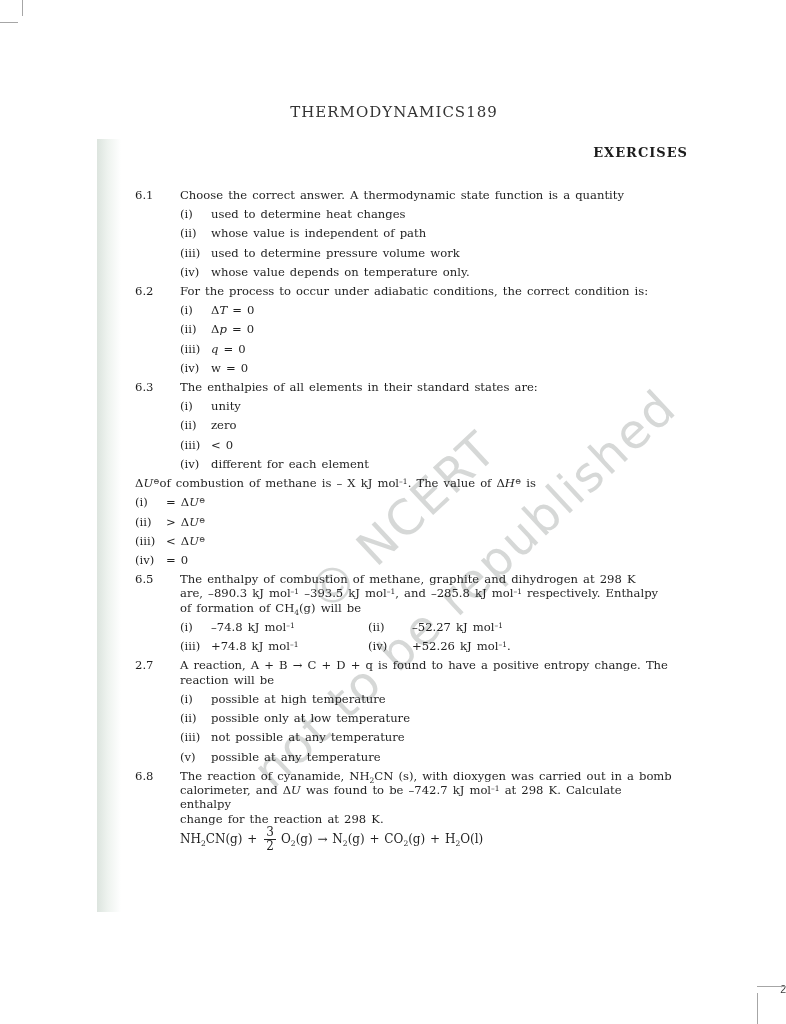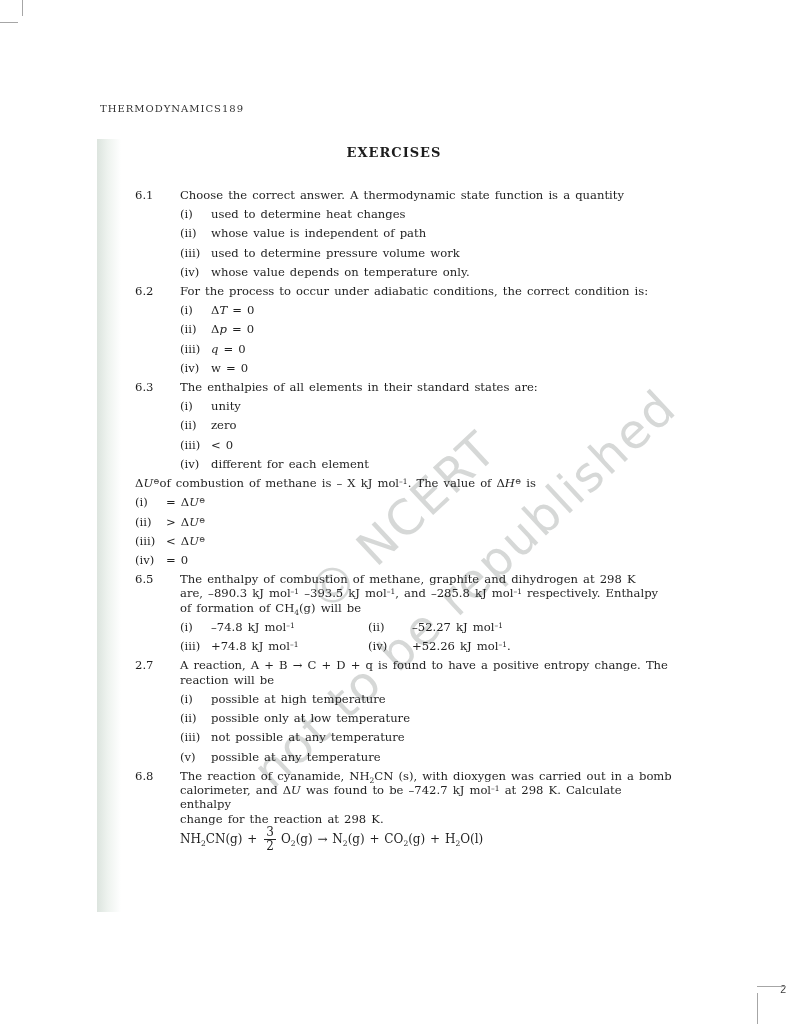--- a/index.html
+++ b/index.html
@@ -27,26 +27,26 @@
     transform:rotate(-43deg);
     z-index:1;pointer-events:none;
     text-align:center;
     font-family:"DejaVu Sans","Liberation Sans",sans-serif;
     color:rgba(148,152,150,0.38);
     font-size:48px;line-height:92px;letter-spacing:2px;white-space:nowrap;
   }
   
   .header{
     position:absolute;left:100px;top:103px;width:588px;z-index:2;
-    display:flex;justify-content:flex-start;
-    font-size:10px;letter-spacing:1px;color:#333333;
+    display:flex;justify-content:center;
+    font-size:15px;letter-spacing:1px;color:#333333;
   }
   .page-title{
     position:absolute;left:100px;top:145px;width:588px;z-index:2;
-    text-align:center;font-weight:bold;font-size:13px;letter-spacing:1px;color:#1c1c1c;
+    text-align:right;font-weight:bold;font-size:13px;letter-spacing:1px;color:#1c1c1c;
   }
   .footer{
     position:absolute;left:0;top:983px;width:786px;z-index:2;
     text-align:right;
     font-family:"Liberation Sans","DejaVu Sans",sans-serif;
     font-size:10.5px;color:#3c3c3c;letter-spacing:0.3px;padding-left:35px;
   }
   
   .questions{
     position:absolute;left:135px;top:188px;width:540px;z-index:2;

